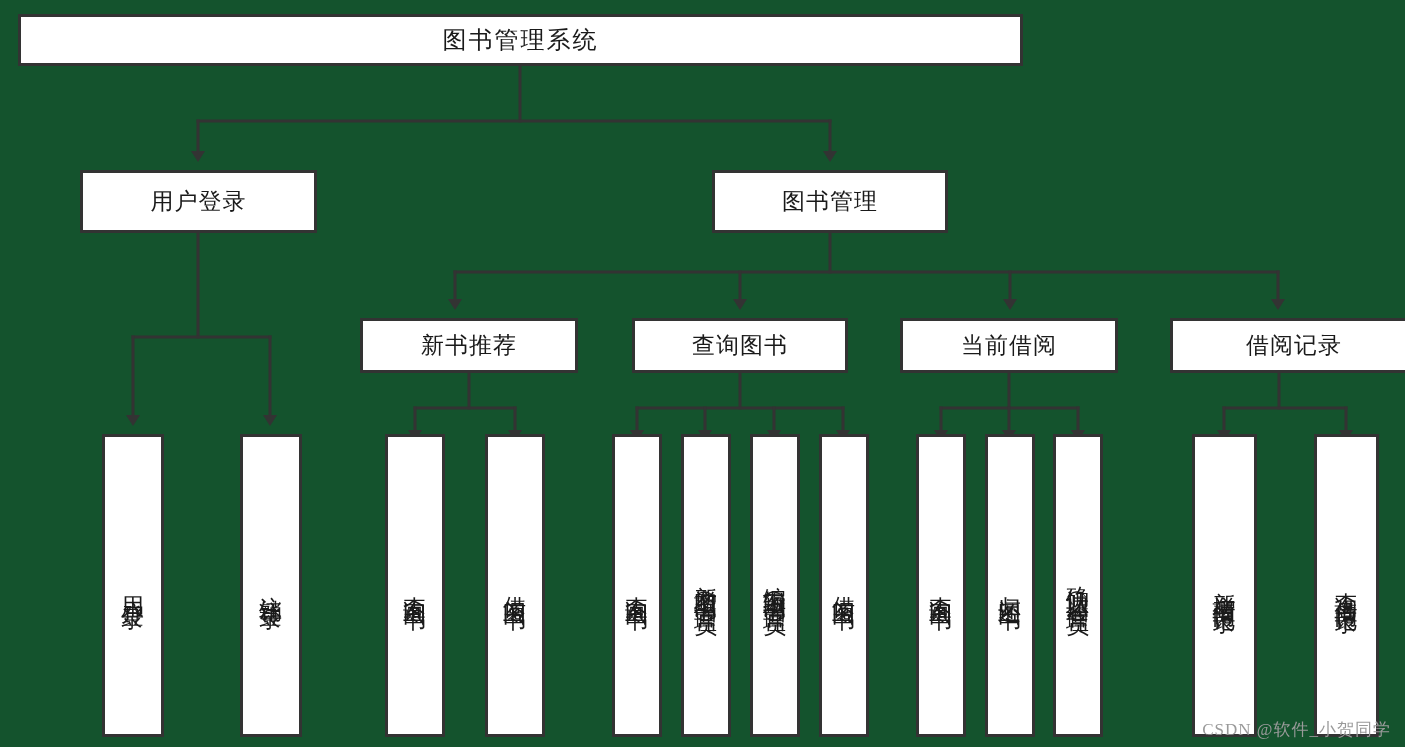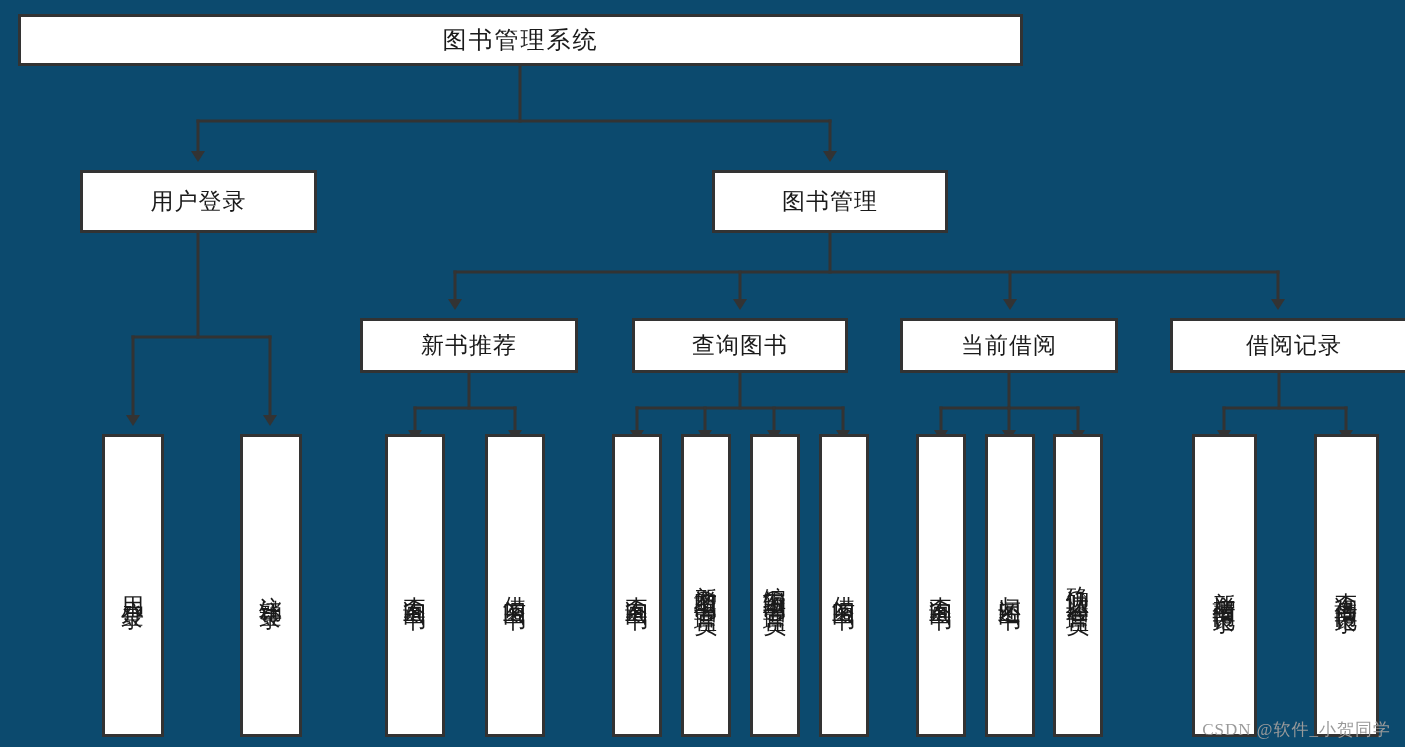--- a/index.html
+++ b/index.html
@@ -5,21 +5,21 @@
 <style>
   html,body{margin:0;padding:0;background:#ffffff;}
   body{
     font-family:"Liberation Sans","DejaVu Sans",sans-serif;
     -webkit-font-smoothing:antialiased;
   }
   #canvas{
     position:relative;
     width:1405px;
     height:747px;
-    background:#0c4a6e;
+    background:#14532d;
     overflow:hidden;
   }
   
   .node{
     position:absolute;
     box-sizing:border-box;
     border:3px solid #333333;
     background:#ffffff;
     display:flex;
     align-items:center;

